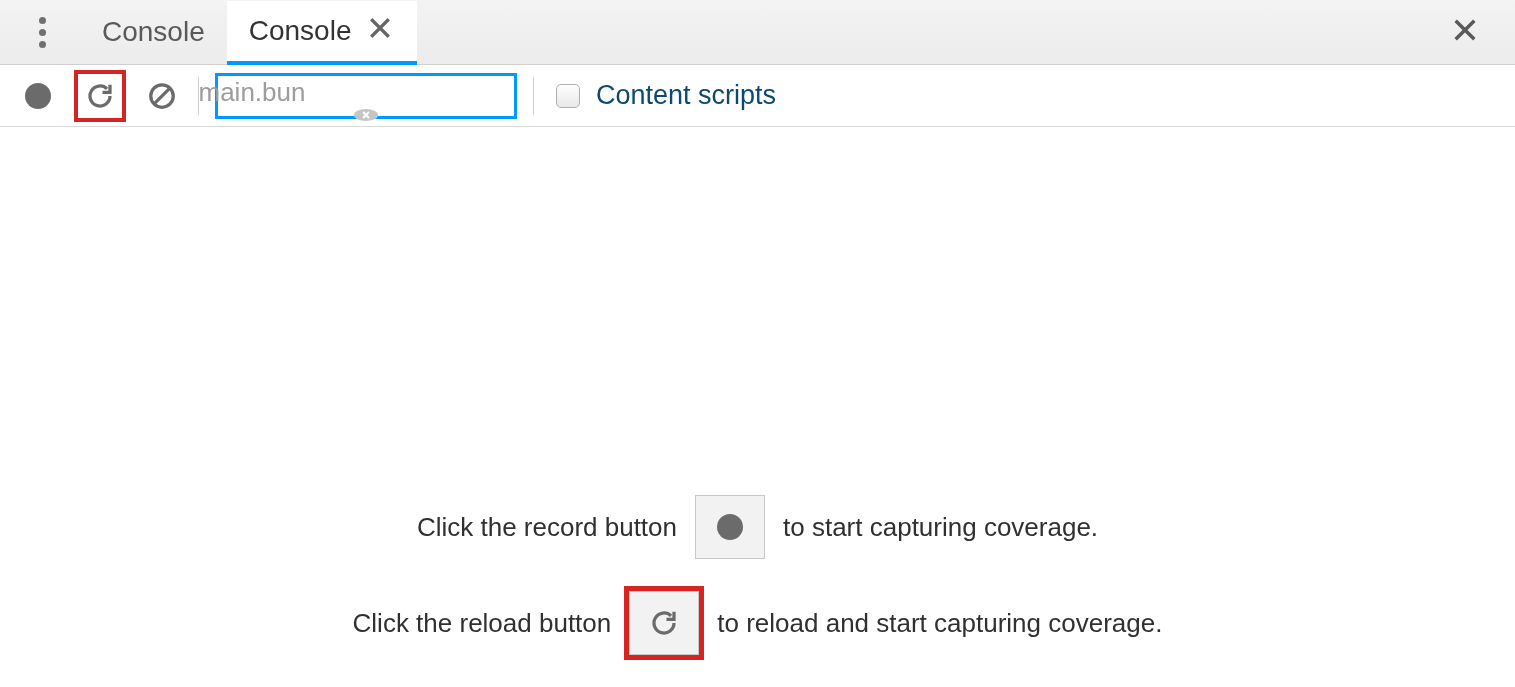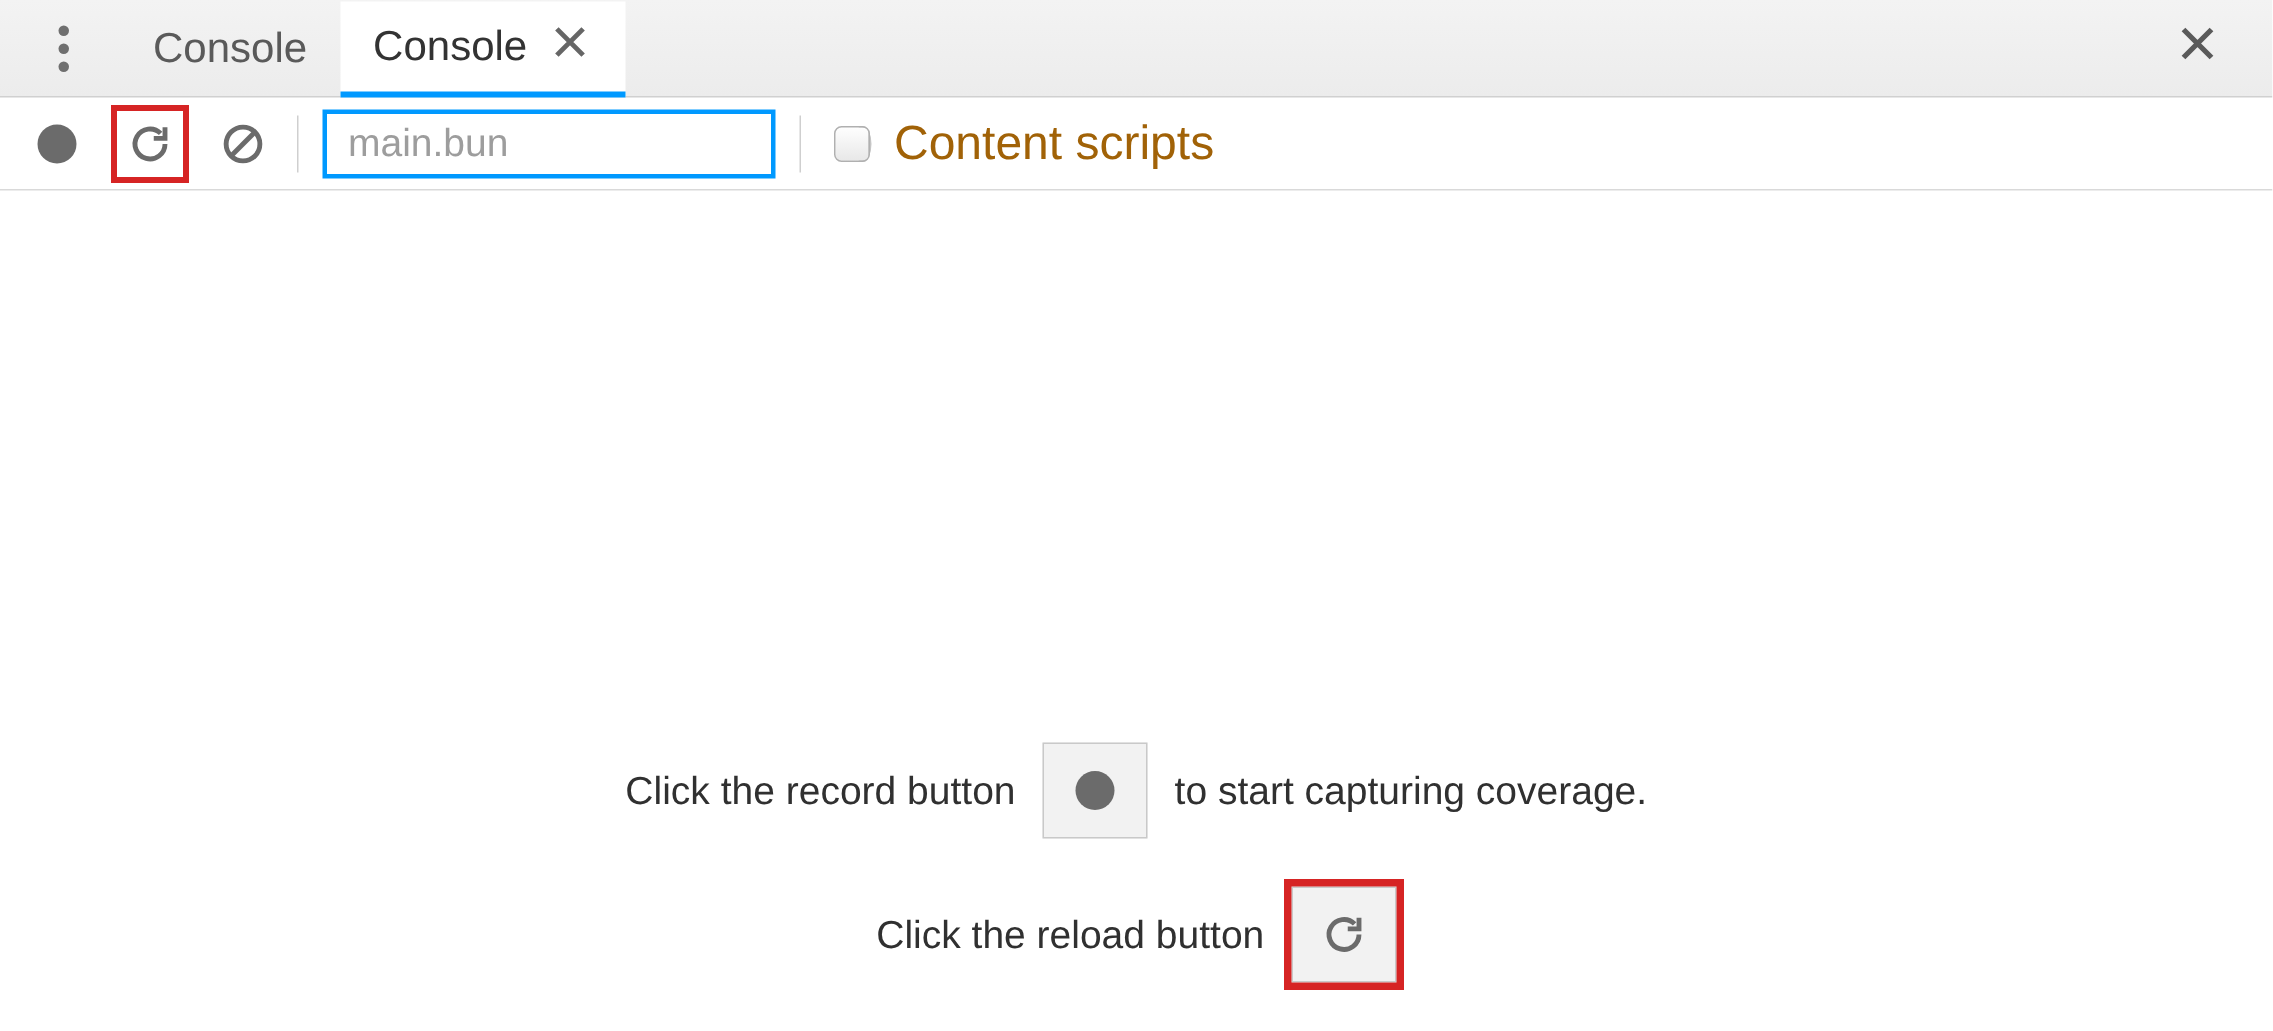--- a/index.html
+++ b/index.html
@@ -87,20 +87,21 @@
   }
   .vdiv{
     width:1px;height:38px;background:#cfcfcf;
   }
   .urlbox{
     width:302px;height:46px;
     border:3px solid #0099ff;
     display:flex;align-items:center;
     padding:0 12px;
     font-size:26px;
+    flex-direction:column;
   }
   .urlbox input{
     border:none;outline:none;flex:1;
     font-size:26px;color:#9d9d9d;
     background:transparent;
     font-family:inherit;
   }
   .clear-circ{
     width:24px;height:24px;border-radius:50%;
     background:#c5c5c5;
@@ -109,21 +110,21 @@
   }
   .clear-circ svg{width:12px;height:12px;}
   .chk{
     width:24px;height:24px;
     border:1px solid #b0b0b0;
     border-radius:5px;
     background:linear-gradient(#fefefe,#e8e8e8);
     cursor:pointer;
     margin-left:6px;
   }
-  .chk-label{font-size:32px;color:#a16207;}
+  .chk-label{font-size:27px;color:#0c4a6e;}
   
   .main{
     position:relative;
     width:100%;
     height:calc(100% - 127px);
     display:flex;
     flex-direction:column;
     align-items:center;
     justify-content:flex-end;
     padding-top:225px;
@@ -226,15 +227,16 @@
   </div>
 
   <div class="hint-row">
     <span>Click the reload button</span>
     <div class="inline-btn hl">
       <svg class="icon" viewBox="0 0 24 24">
         <path d="M20 12a8 8 0 1 1-2.34-5.66"></path>
         <path d="M20 3v6h-6"></path>
       </svg>
     </div>
+    <span>to reload and start capturing coverage.</span>
   </div>
 
 </div>
 
 </body></html>

